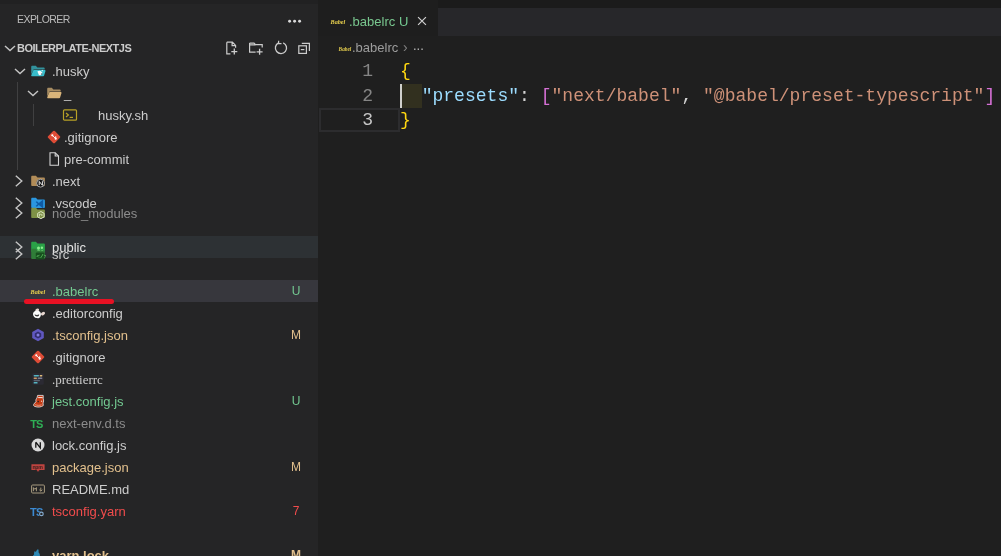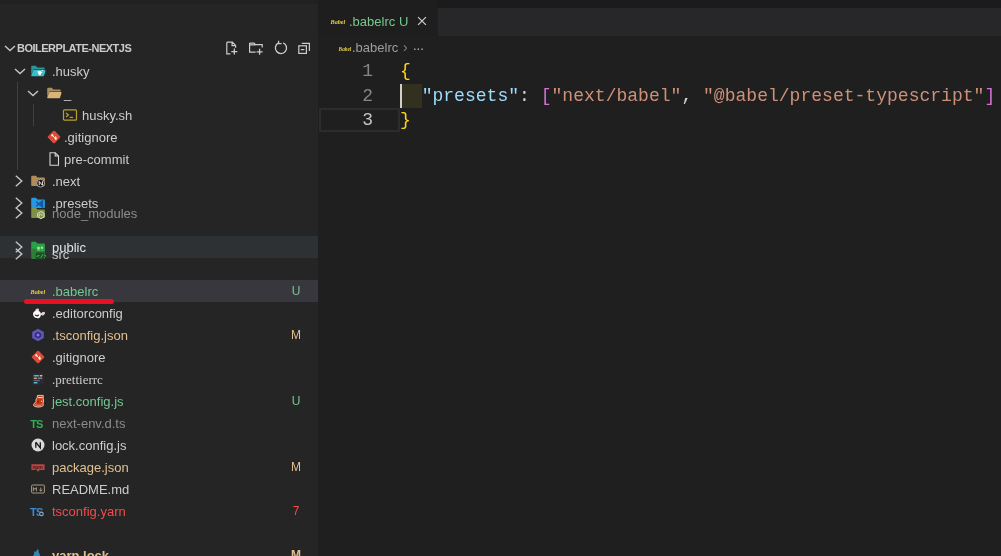--- a/index.html
+++ b/index.html
@@ -47,20 +47,28 @@
   .w{color:#d4d4d4;}
   #selblock{position:absolute;left:82px;top:25.5px;width:21.8px;height:24px;background:#32301f;}
   #cursor{position:absolute;left:81.5px;top:26px;width:2px;height:24px;background:#d0d0cc;}
   #linebox{position:absolute;left:0.5px;top:50px;width:81px;height:24px;border:2px solid #2c2c2e;}
 </style>
 </head>
 <body>
 <div id="app">
   <div id="sidebar">
     <div style="position:absolute;left:0;top:0;width:318px;height:4px;background:#212122;"></div>
+      <div id="sbheader">
+      <span class="title">EXPLORER</span>
+      <svg style="position:absolute;left:287px;top:19px;" width="16" height="5" viewBox="0 0 16 5">
+          <circle cx="2.6" cy="2.2" r="1.45" fill="#d8d8d8"></circle>
+          <circle cx="7.6" cy="2.2" r="1.45" fill="#d8d8d8"></circle>
+          <circle cx="12.6" cy="2.2" r="1.45" fill="#d8d8d8"></circle>
+        </svg>
+    </div>
     <div id="rows">
         <div class="row" style="top:37px;">
           <span class="chev" style="left:1.5px;"><svg width="16" height="16" viewBox="0 0 16 16">
               <path d="M3 5.9 L8 10.6 L13 5.9" fill="none" stroke="#c5c5c5" stroke-width="1.4"></path>
             </svg></span>
           <span class="lbl sect" style="left:17px;font-size:11px;top:5px;letter-spacing:-0.5px;">BOILERPLATE-NEXTJS</span>
           <svg class="icon" style="left:223px;" width="16" height="16" viewBox="0 0 16 16">
             <path d="M3.8 2.2 H9.4 L12.6 5.4 V7.8 M3.8 2.2 V13.8 H7.4 M9.1 2.4 V5.7 H12.4" fill="none" stroke="#cccccc" stroke-width="1.2"></path>
             <path d="M11.3 8.6 V14.6 M8.3 11.6 H14.3" stroke="#cccccc" stroke-width="1.3"></path>
           </svg>
@@ -100,21 +108,21 @@
               <path d="M4 7.1h10.9c.4 0 .7.4.6.8l-1.4 4.7c-.1.4-.5.7-.9.7H1.8c-.4 0-.7-.4-.6-.8l1.9-4.9c.1-.3.5-.5.9-.5z" fill="#d9b47a"></path>
             </svg></span>
           <span class="lbl " style="left:64px;">_</span>
         </div>
         <div class="row " style="top:104px;">
           <span class="icon" style="left:62px;"><svg width="16" height="16" viewBox="0 0 16 16">
               <rect x="1.5" y="2.8" width="13" height="10.4" rx="1" fill="none" stroke="#b8a126" stroke-width="1.2"></rect>
               <path d="M4 6 l2.4 2 L4 10" fill="none" stroke="#b8a126" stroke-width="1.2"></path>
               <path d="M7.6 10.4 h3.4" stroke="#b8a126" stroke-width="1.2"></path>
             </svg></span>
-          <span class="lbl " style="left:82px;">husky.sh</span>
+          <span class="lbl " style="left:98px;">husky.sh</span>
         </div>
         <div class="row " style="top:126px;">
           <span class="icon" style="left:46px;"><svg width="16" height="16" viewBox="0 0 16 16">
               <rect x="3.2" y="3.2" width="9.6" height="9.6" rx="1.2" transform="rotate(45 8 8)" fill="#de4c36"></rect>
               <circle cx="6.3" cy="6.3" r="1.1" fill="#fff"></circle>
               <circle cx="9.7" cy="9.7" r="1.1" fill="#fff"></circle>
               <path d="M6.3 6.3 L9.7 9.7" stroke="#fff" stroke-width="0.9"></path>
               <path d="M9.7 9.7 V7.2" stroke="#fff" stroke-width="0.9"></path>
             </svg></span>
           <span class="lbl " style="left:64px;">.gitignore</span>
@@ -139,21 +147,21 @@
           <span class="lbl " style="left:52px;">.next</span>
         </div>
         <div class="row " style="top:192px;">
           <span class="chev" style="left:12px;"><svg width="16" height="16" viewBox="0 0 16 16">
               <path d="M3.8 2.7 L9.8 8 L3.8 13.3" fill="none" stroke="#c5c5c5" stroke-width="1.4"></path>
             </svg></span>
           <span class="icon" style="left:30px;"><svg width="16" height="16" viewBox="0 0 16 16">
               <path d="M1.2 3.9c0-.6.5-1.1 1.1-1.1h3.6l1.6 1.7h6.3c.6 0 1.1.5 1.1 1.1v6.3c0 .6-.5 1.1-1.1 1.1H2.3c-.6 0-1.1-.5-1.1-1.1z" fill="#2b97e0"></path>
               <path d="M8.8 7.9 L13.2 4.4 V13.6 L8.8 10.1 L6.9 11.7 L5.6 10.9 L7.6 9 L5.6 7.1 L6.9 6.3z" fill="#0f5ba5"></path>
             </svg></span>
-          <span class="lbl " style="left:52px;">.presets</span>
+          <span class="lbl " style="left:52px;">.vscode</span>
         </div>
         <div class="row " style="top:202px;padding-left:48px;">
           <span class="chev" style="left:12px;"><svg width="16" height="16" viewBox="0 0 16 16">
               <path d="M3.8 2.7 L9.8 8 L3.8 13.3" fill="none" stroke="#c5c5c5" stroke-width="1.4"></path>
             </svg></span>
           <span class="icon" style="left:30px;"><svg width="16" height="16" viewBox="0 0 16 16">
               <path d="M1.2 3.9c0-.6.5-1.1 1.1-1.1h3.6l1.6 1.7h6.3c.6 0 1.1.5 1.1 1.1v6.3c0 .6-.5 1.1-1.1 1.1H2.3c-.6 0-1.1-.5-1.1-1.1z" fill="#7e9146"></path>
               <path d="M10.9 6.5l3.2 1.8v3.6l-3.2 1.8-3.2-1.8V8.3z" fill="none" stroke="#dfe8c8" stroke-width="1"></path>
               <path d="M9.4 11.6V9l1.1 0 1.4 1.6V8.8" fill="none" stroke="#dfe8c8" stroke-width="0.8"></path>
             </svg></span>

